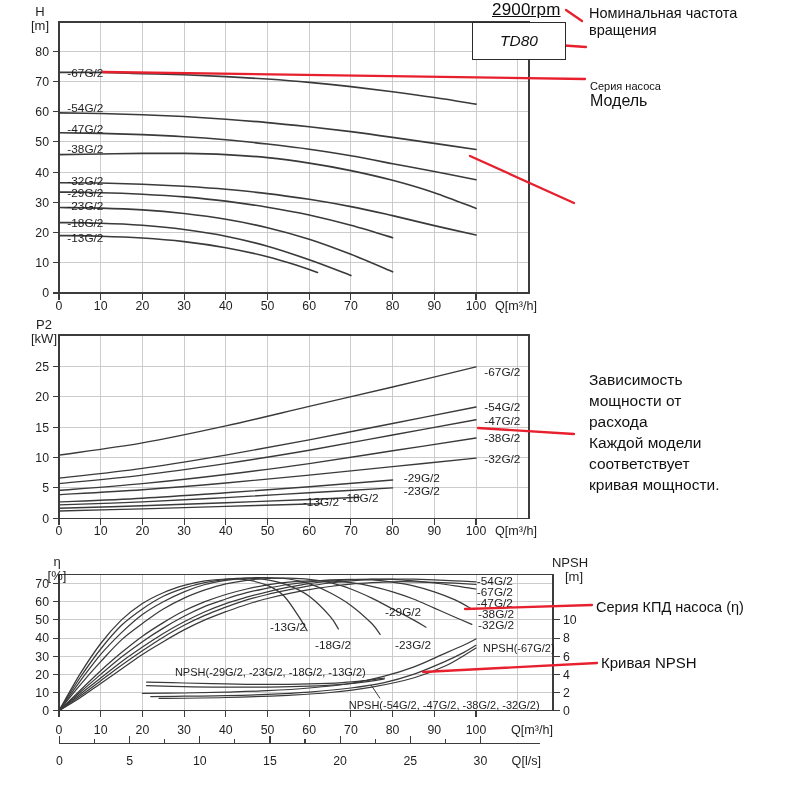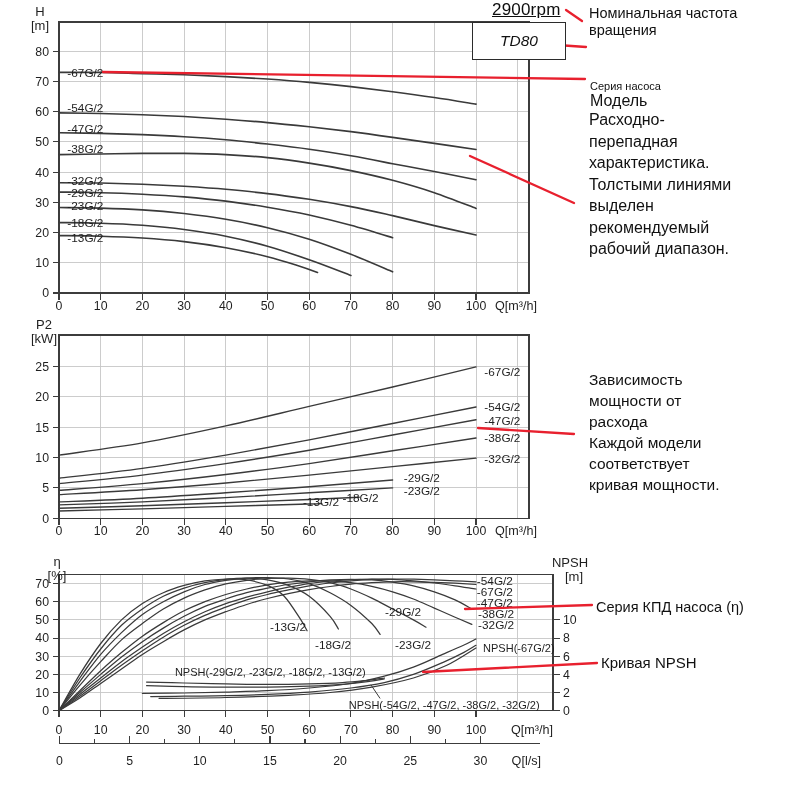--- a/index.html
+++ b/index.html
@@ -313,27 +313,20 @@
   <div class="rpm">2900rpm</div>
 
   <div class="tdbox">
     <span>TD80</span>
   </div>
 
   <div class="note n-rpm">Номинальная частота
 вращения</div>
   <div class="note n-series">Серия насоса</div>
   <div class="note n-model">Модель</div>
-  <div class="note n-flow">Расходно-
-перепадная
-характеристика.
-Толстыми линиями
-выделен
-рекомендуемый
-рабочий диапазон.</div>
   <div class="note n-power">Зависимость
 мощности от
 расхода
 Каждой модели
 соответствует
 кривая мощности.</div>
   <div class="note n-eff">Серия КПД насоса (η)</div>
   <div class="note n-npsh">Кривая NPSH</div>
 </div>
 

